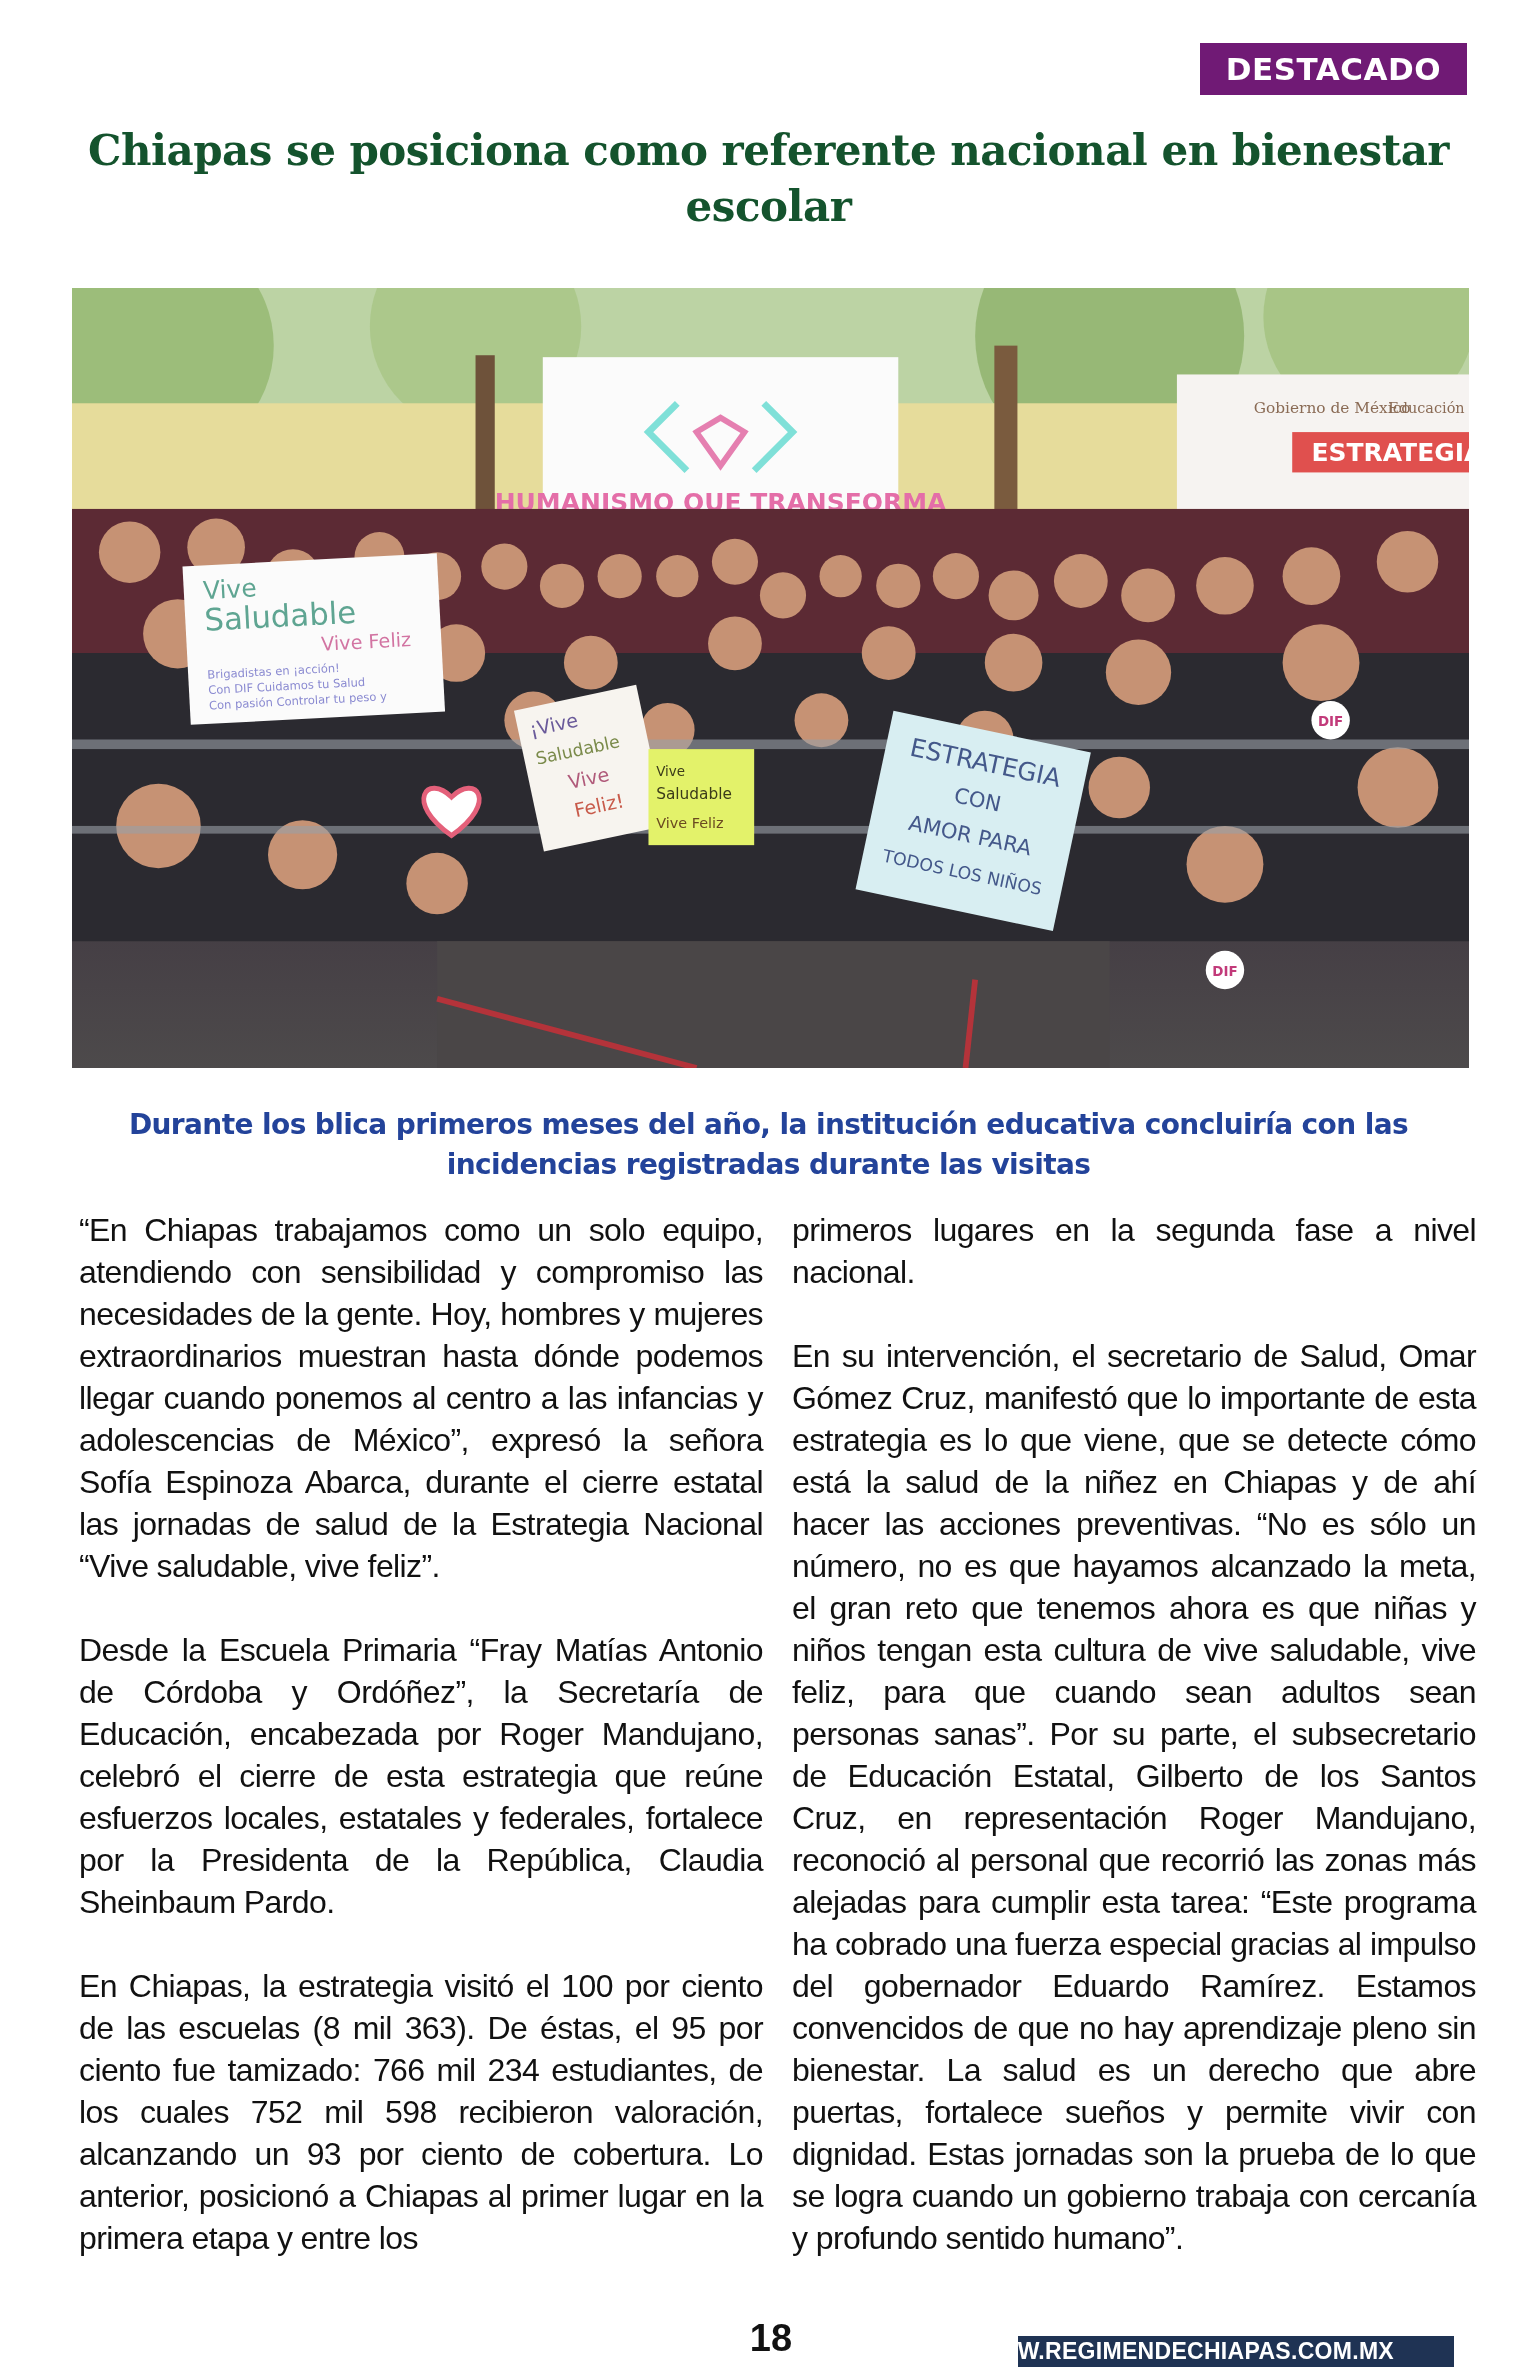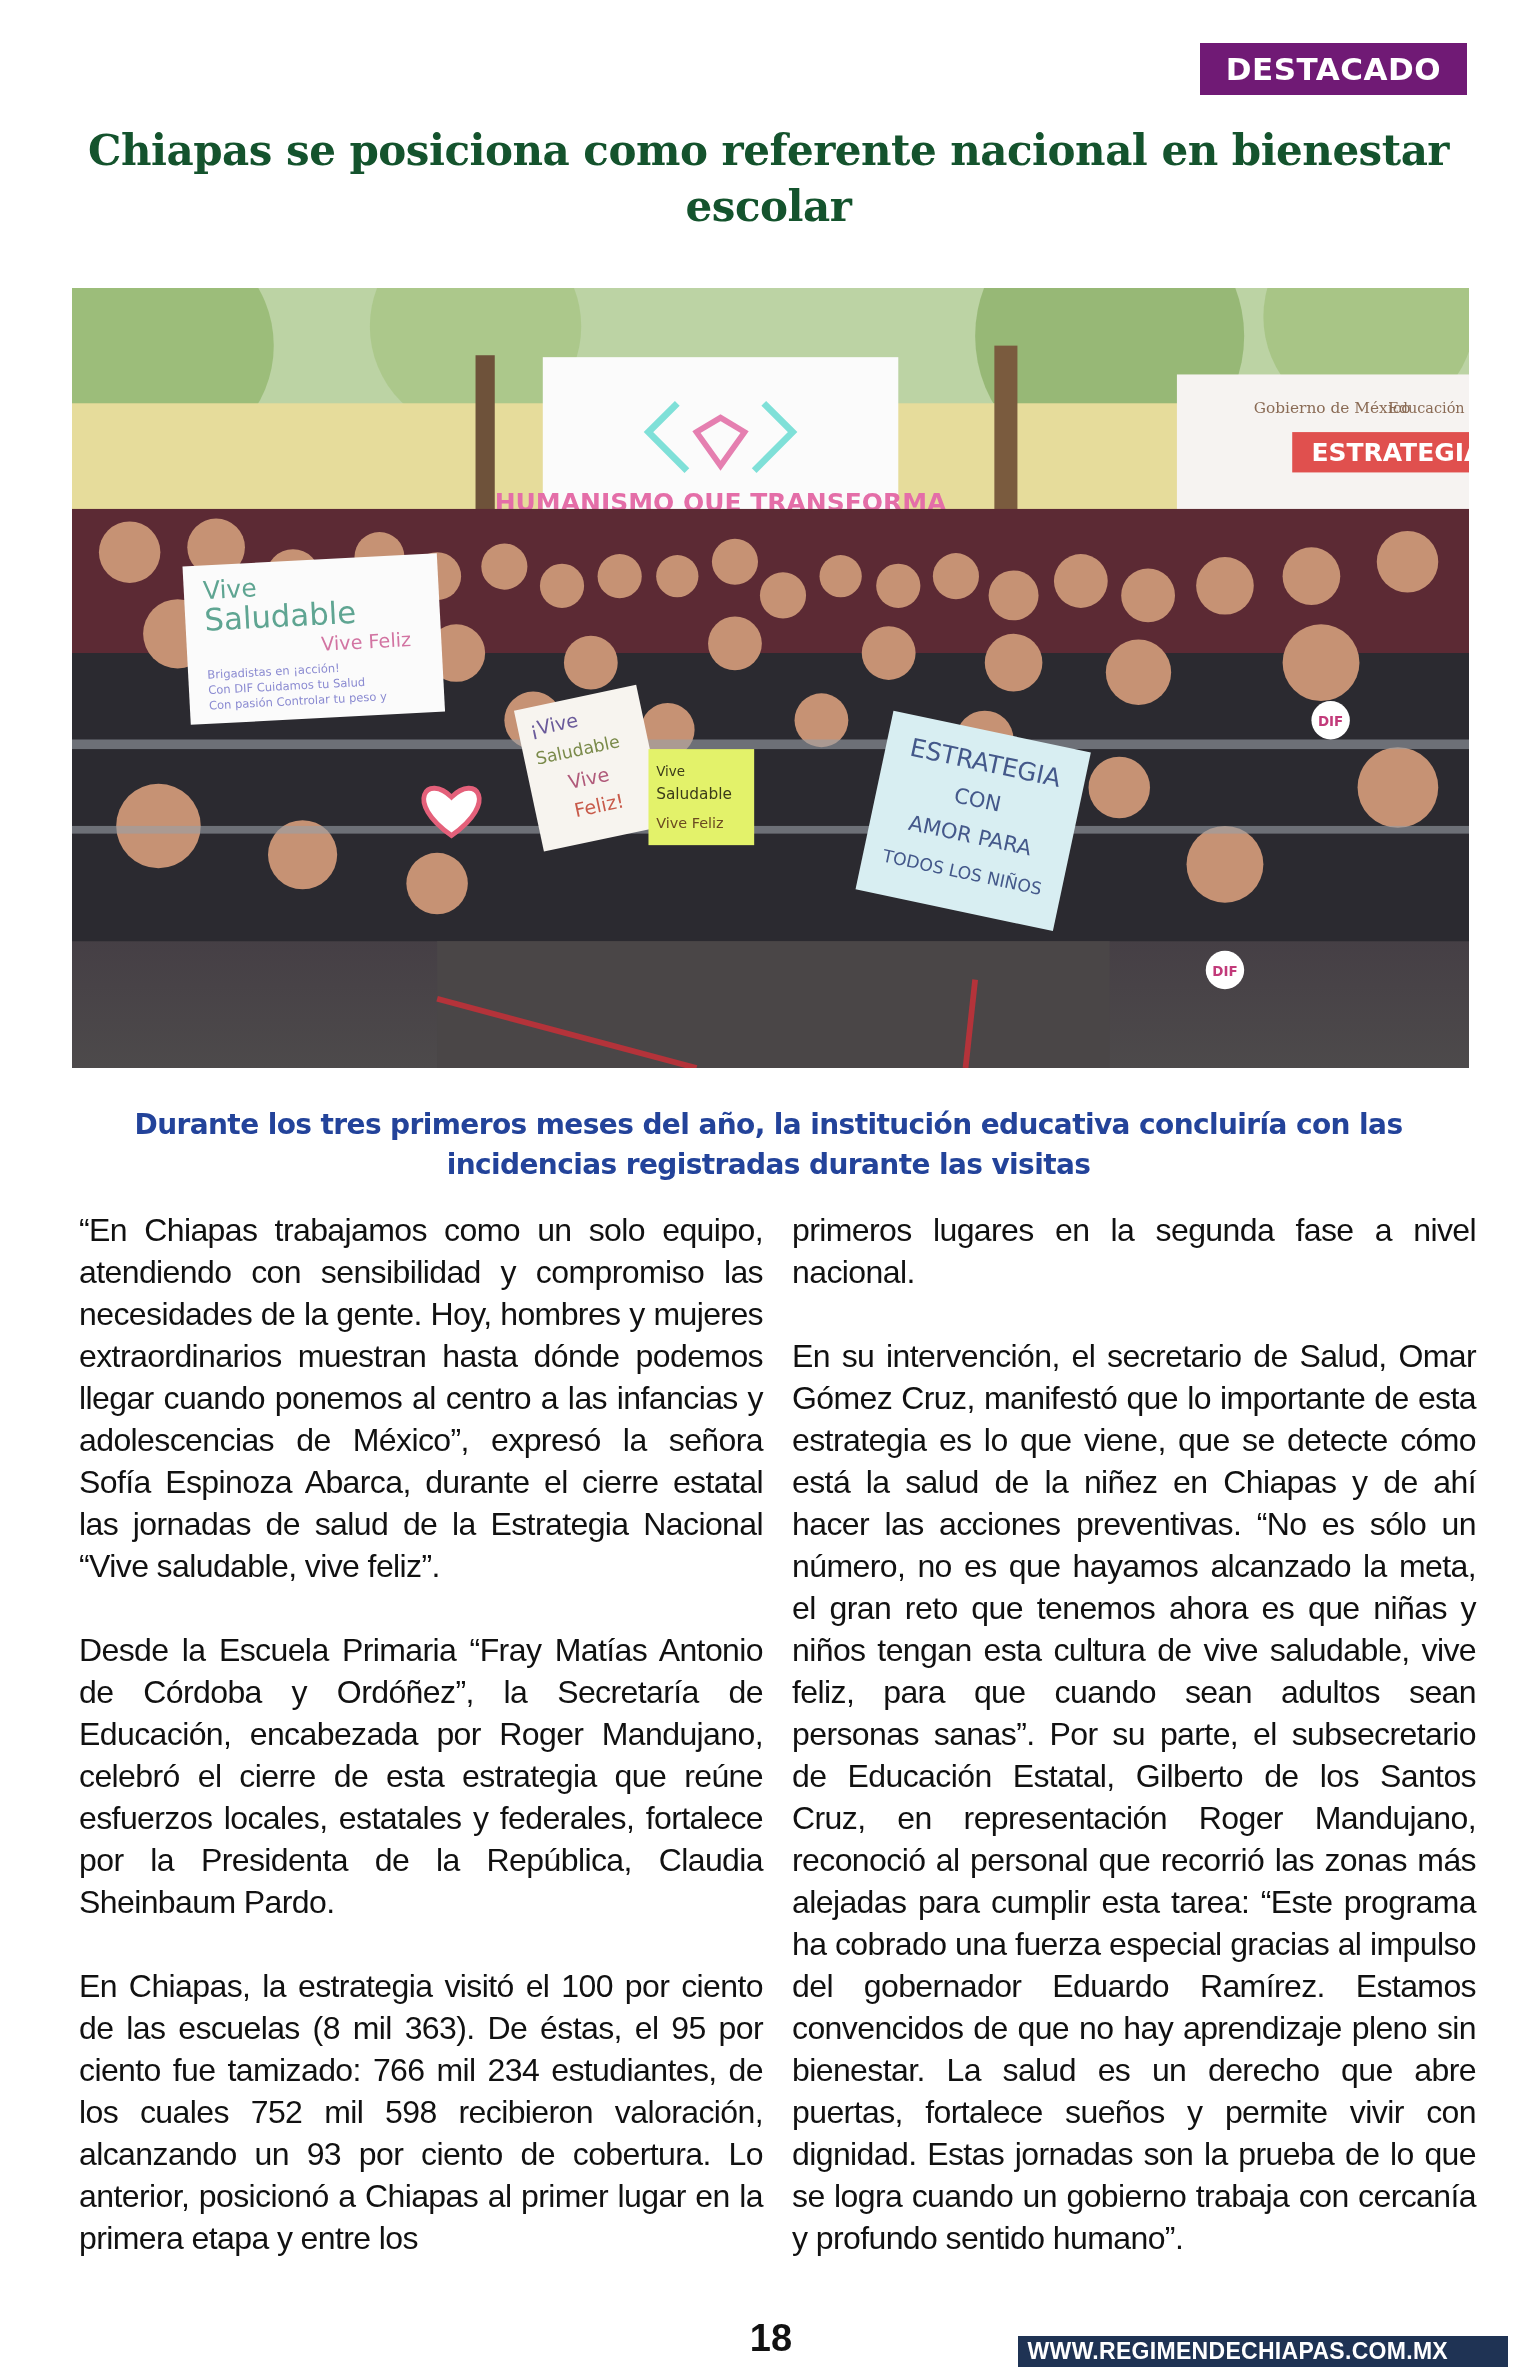--- a/index.html
+++ b/index.html
@@ -38,21 +38,21 @@
   .col-left { left: 69px; }
   .col-right { left: 782px; }
   .column p { margin: 0 0 42px 0; }
   .column p:last-child { margin-bottom: 0; }
 
   .page-number {
     position: absolute; left: 742px; top: 2317px; width: 58px; text-align: center;
     font-family: "Liberation Sans", sans-serif; font-weight: bold; font-size: 38px; color: #111111;
   }
   .site-url {
-    position: absolute; left: 1018px; top: 2336px; width: 490px; height: 31px;
+    position: absolute; left: 1018px; top: 2336px; width: 436px; height: 31px;
     background: #1f3354; color: #ffffff; font-family: "Liberation Sans", sans-serif;
     font-weight: bold; font-size: 23px; letter-spacing: 0.3px;
     display: flex; align-items: center; justify-content: flex-end; padding-right: 60px; box-sizing: border-box;
   }
 </style>
 </head>
 <body>
 
 <div class="section-badge">DESTACADO</div>
 
@@ -177,21 +177,21 @@
     </g>
     <g>
       <circle cx="1200" cy="710" r="20" fill="#ffffff"></circle>
       <text x="1200" y="716" text-anchor="middle" font-family="DejaVu Sans, sans-serif" font-weight="bold" font-size="14" fill="#c23a7a">DIF</text>
     </g>
 
     <path d="M395 530 C370 505 345 535 395 570 C445 535 420 505 395 530 Z" fill="#ffffff" stroke="#e4607a" stroke-width="5"></path>
   </svg>
 </div>
 
-<p class="subheadline">Durante los tres primeros meses del año, la institución educativa concluiría con las incidencias registradas durante las visitas</p>
+<p class="subheadline">Durante los blica primeros meses del año, la institución educativa concluiría con las incidencias registradas durante las visitas</p>
 
 <div class="column col-left">
   <p>“En Chiapas trabajamos como un solo equi­po, atendiendo con sensibilidad y compromi­so las necesidades de la gente. Hoy, hombres y mujeres extraordinarios muestran hasta dónde podemos llegar cuando ponemos al centro a las infancias y adolescencias de Mé­xico”, expresó la señora Sofía Espinoza Abar­ca, durante el cierre estatal las jornadas de salud de la Estrategia Nacional “Vive saluda­ble, vive feliz”.</p>
   <p>Desde la Escuela Primaria “Fray Matías Anto­nio de Córdoba y Ordóñez”, la Secretaría de Educación, encabezada por Roger Manduja­no, celebró el cierre de esta estrategia que reúne esfuerzos locales, estatales y federa­les, fortalece por la Presidenta de la Repú­blica, Claudia Sheinbaum Pardo.</p>
   <p>En Chiapas, la estrategia visitó el 100 por ciento de las escuelas (8 mil 363). De éstas, el 95 por ciento fue tamizado: 766 mil 234 estu­diantes, de los cuales 752 mil 598 recibieron valoración, alcanzando un 93 por ciento de cobertura. Lo anterior, posicionó a Chiapas al primer lugar en la primera etapa y entre los</p>
 </div>
 
 <div class="column col-right">
   <p>primeros lugares en la segunda fase a nivel nacional.</p>
   <p>En su intervención, el secretario de Salud, Omar Gómez Cruz, manifestó que lo impor­tante de esta estrategia es lo que viene, que se detecte cómo está la salud de la niñez en Chiapas y de ahí hacer las acciones preventi­vas. “No es sólo un número, no es que haya­mos alcanzado la meta, el gran reto que tene­mos ahora es que niñas y niños tengan esta cultura de vive saludable, vive feliz, para que cuando sean adultos sean personas sanas”. Por su parte, el subsecretario de Educación Estatal, Gilberto de los Santos Cruz, en re­presentación Roger Mandujano, reconoció al personal que recorrió las zonas más alejadas para cumplir esta tarea: “Este programa ha cobrado una fuerza especial gracias al impul­so del gobernador Eduardo Ramírez. Estamos convencidos de que no hay aprendizaje ple­no sin bienestar. La salud es un derecho que abre puertas, fortalece sueños y permite vivir con dignidad. Estas jornadas son la prueba de lo que se logra cuando un gobierno traba­ja con cercanía y profundo sentido humano”.</p>

